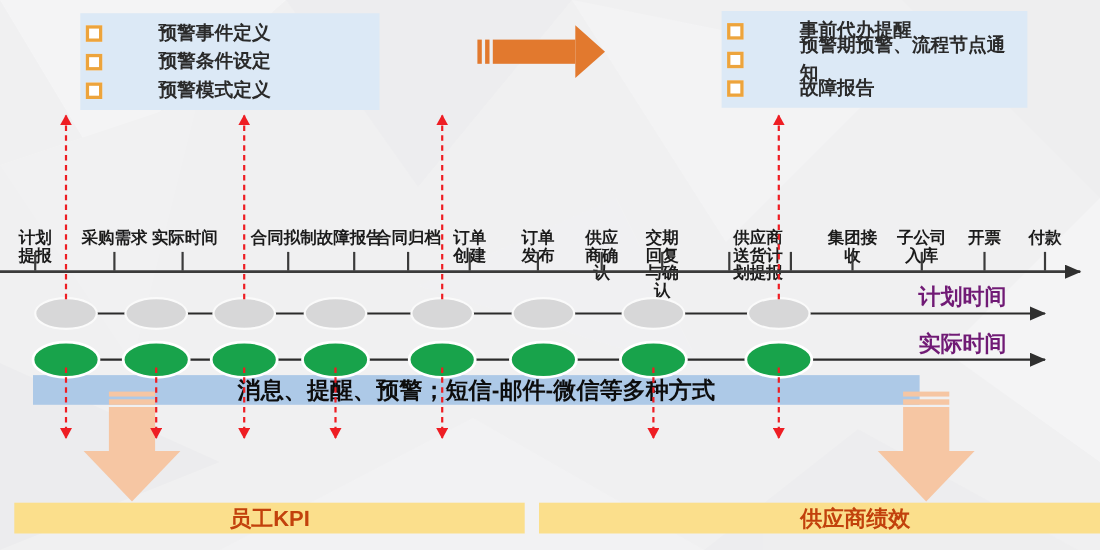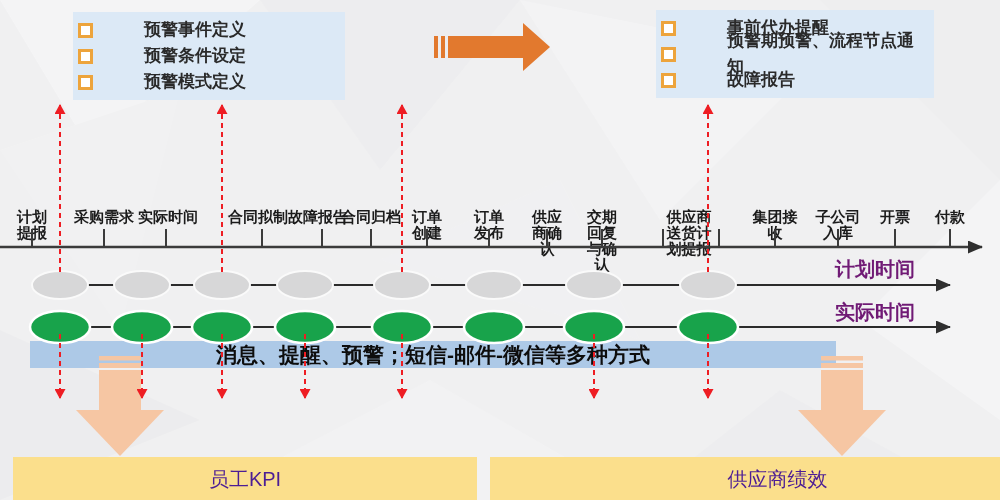--- a/index.html
+++ b/index.html
@@ -42,23 +42,23 @@
   #lbl-planned { top:256px; }
   #lbl-actual  { top:299px; }
   
   #notify {
     position:absolute; left:30px; top:341px; width:806px; height:27px;
     background:#adc9e7; display:flex; align-items:center; justify-content:center;
     font-size:21px; font-weight:bold; color:#0d0d0d;
   }
   
   .kpibar {
-    position:absolute; top:457px; height:44px; background:#fbdf8c;
+    position:absolute; top:457px; height:28px; background:#fbdf8c;
     display:flex; align-items:center; justify-content:center;
-    font-size:20px; font-weight:normal; color:#4c1d95;
+    font-size:20px; font-weight:bold; color:#c2410c;
   }
   #kpiL { left:13px;  width:464px; }
   #kpiR { left:490px; width:495px;padding-left:40px; }
 </style>
 </head>
 <body>
 
 <div class="canvas">
 
   <svg class="bg-svg">

